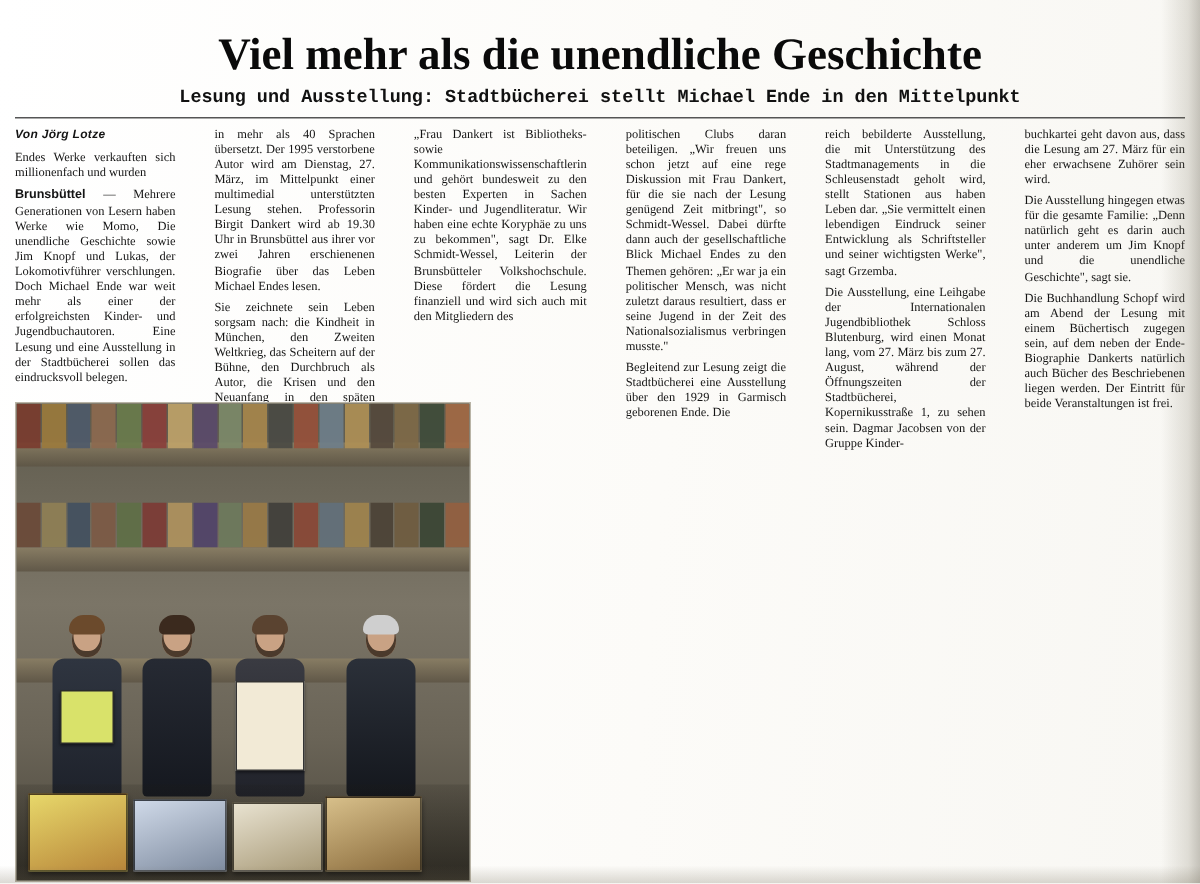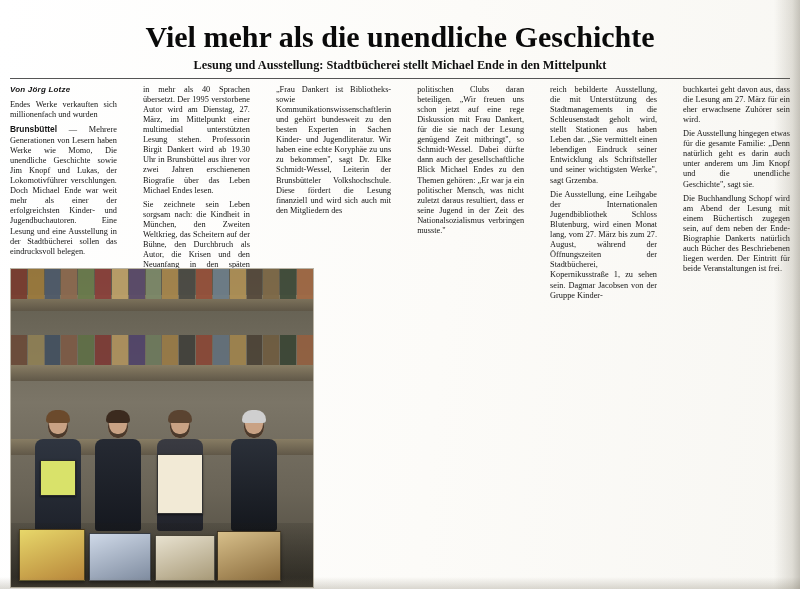--- a/index.html
+++ b/index.html
@@ -29,21 +29,21 @@
     font-family: "Liberation Serif", serif;
     font-weight: bold;
     font-size: 30px;
     line-height: 1.0;
     letter-spacing: 0px;
     margin: 6px 0 7px 0;
     color: #0a0a0a;
   }
   .subhead {
     text-align: center;
-    font-family: Liberation Serif, serif;
+    font-family: Liberation Mono, monospace;
     font-weight: bold;
     font-size: 12.3px;
     line-height: 1.1;
     margin: 0 0 5px 0;
     color: #111;
   }
   .rule {
     border: 0;
     border-top: 1px solid #555;
     margin: 4px 0 6px 0;
@@ -205,20 +205,21 @@
       <p>in mehr als 40 Sprachen übersetzt. Der 1995 verstorbene Autor wird am Dienstag, 27. März, im Mittelpunkt einer multimedial unterstützten Lesung stehen. Professorin Birgit Dankert wird ab 19.30 Uhr in Brunsbüttel aus ihrer vor zwei Jahren erschienenen Biografie über das Leben Michael Endes lesen.</p>
       <p>Sie zeichnete sein Leben sorgsam nach: die Kindheit in München, den Zweiten Weltkrieg, das Scheitern auf der Bühne, den Durchbruch als Autor, die Krisen und den Neuanfang in den späten Jahren. Die</p>
     </div>
 
     <div class="col">
       <p>„Frau Dankert ist Bibliotheks- sowie Kommunikationswissenschaftlerin und gehört bundesweit zu den besten Experten in Sachen Kinder- und Jugendliteratur. Wir haben eine echte Koryphäe zu uns zu bekommen", sagt Dr. Elke Schmidt-Wessel, Leiterin der Brunsbütteler Volkshochschule. Diese fördert die Lesung finanziell und wird sich auch mit den Mitgliedern des</p>
     </div>
 
     <div class="col">
       <p>politischen Clubs daran beteiligen. „Wir freuen uns schon jetzt auf eine rege Diskussion mit Frau Dankert, für die sie nach der Lesung genügend Zeit mitbringt", so Schmidt-Wessel. Dabei dürfte dann auch der gesellschaftliche Blick Michael Endes zu den Themen gehören: „Er war ja ein politischer Mensch, was nicht zuletzt daraus resultiert, dass er seine Jugend in der Zeit des Nationalsozialismus verbringen musste."</p>
+      <p>Begleitend zur Lesung zeigt die Stadtbücherei eine Ausstellung über den 1929 in Garmisch geborenen Ende. Die</p>
     </div>
 
     <div class="col">
       <p>reich bebilderte Ausstellung, die mit Unterstützung des Stadtmanagements in die Schleusenstadt geholt wird, stellt Stationen aus haben Leben dar. „Sie vermittelt einen lebendigen Eindruck seiner Entwicklung als Schriftsteller und seiner wichtigsten Werke", sagt Grzemba.</p>
       <p>Die Ausstellung, eine Leihgabe der Internationalen Jugendbibliothek Schloss Blutenburg, wird einen Monat lang, vom 27. März bis zum 27. August, während der Öffnungszeiten der Stadtbücherei, Kopernikusstraße 1, zu sehen sein. Dagmar Jacobsen von der Gruppe Kinder-</p>
     </div>
 
     <div class="col">
       <p>buchkartei geht davon aus, dass die Lesung am 27. März für ein eher erwachsene Zuhörer sein wird.</p>
       <p>Die Ausstellung hingegen etwas für die gesamte Familie: „Denn natürlich geht es darin auch unter anderem um Jim Knopf und die unendliche Geschichte", sagt sie.</p>

